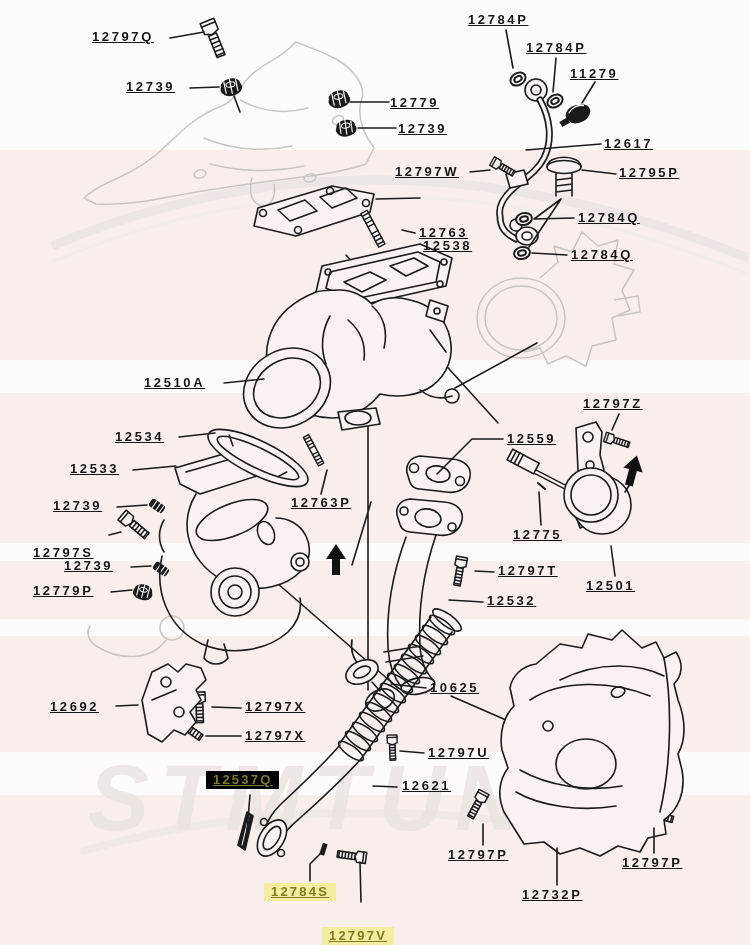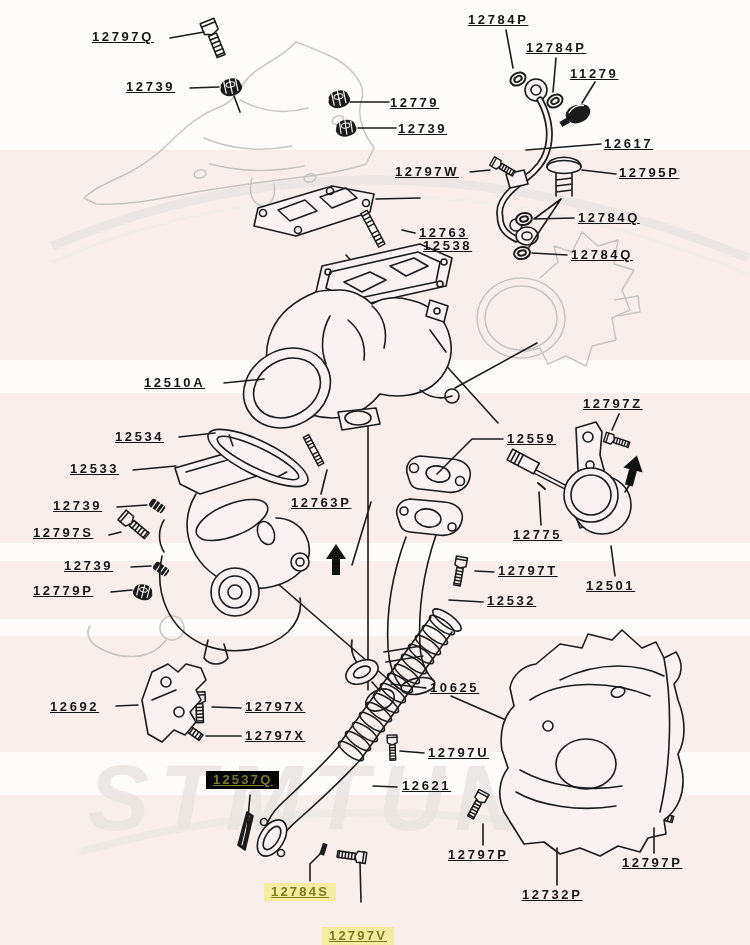--- a/index.html
+++ b/index.html
@@ -409,21 +409,21 @@
       <span class="lbl" style="left: 395px; top: 165px;">12797W</span>
       <span class="lbl" style="left: 619px; top: 166px;">12795P</span>
       <span class="lbl" style="left: 423px; top: 191px; margin-top: 48px;">12538</span>
       <span class="lbl" style="left: 419px; top: 226px;">12763</span>
       <span class="lbl" style="left: 578px; top: 211px;">12784Q</span>
       <span class="lbl" style="left: 571px; top: 248px;">12784Q</span>
       <span class="lbl" style="left: 144px; top: 376px;">12510A</span>
       <span class="lbl" style="left: 115px; top: 430px;">12534</span>
       <span class="lbl" style="left: 70px; top: 462px;">12533</span>
       <span class="lbl" style="left: 53px; top: 499px;">12739</span>
-      <span class="lbl" style="left: 33px; top: 526px;">12797S</span>
+      <span class="lbl" style="left: 33px; top: 546px;">12797S</span>
       <span class="lbl" style="left: 64px; top: 559px;">12739</span>
       <span class="lbl" style="left: 33px; top: 584px;">12779P</span>
       <span class="lbl" style="left: 291px; top: 496px;">12763P</span>
       <span class="lbl" style="left: 583px; top: 397px;">12797Z</span>
       <span class="lbl" style="left: 507px; top: 432px;">12559</span>
       <span class="lbl" style="left: 513px; top: 528px;">12775</span>
       <span class="lbl" style="left: 498px; top: 564px;">12797T</span>
       <span class="lbl" style="left: 586px; top: 579px;">12501</span>
       <span class="lbl" style="left: 487px; top: 594px;">12532</span>
       <span class="lbl" style="left: 50px; top: 700px;">12692</span>

